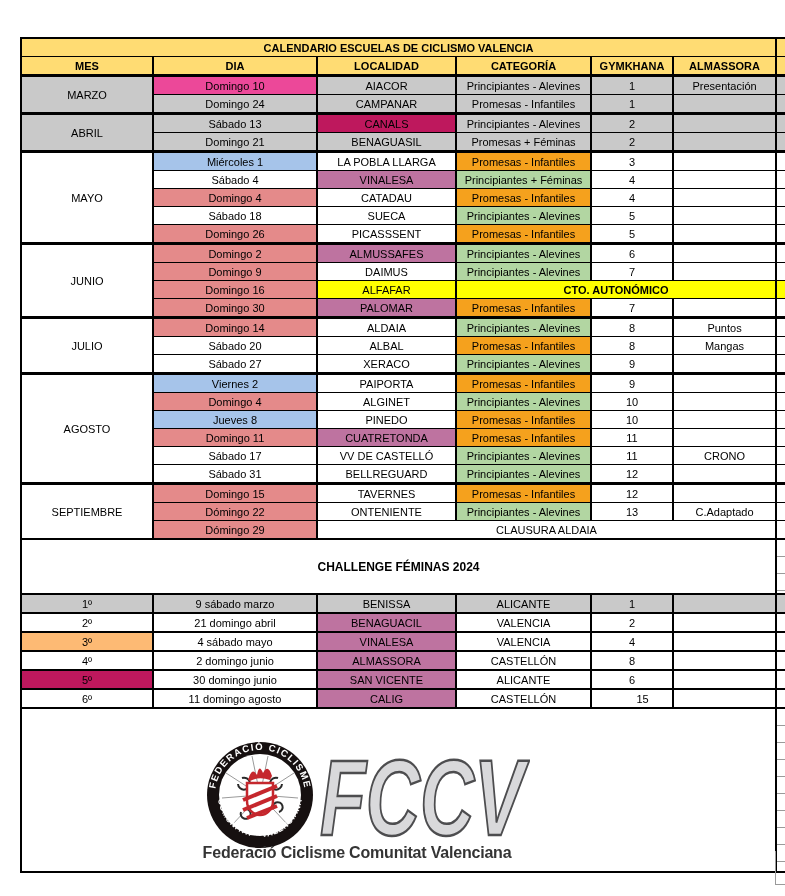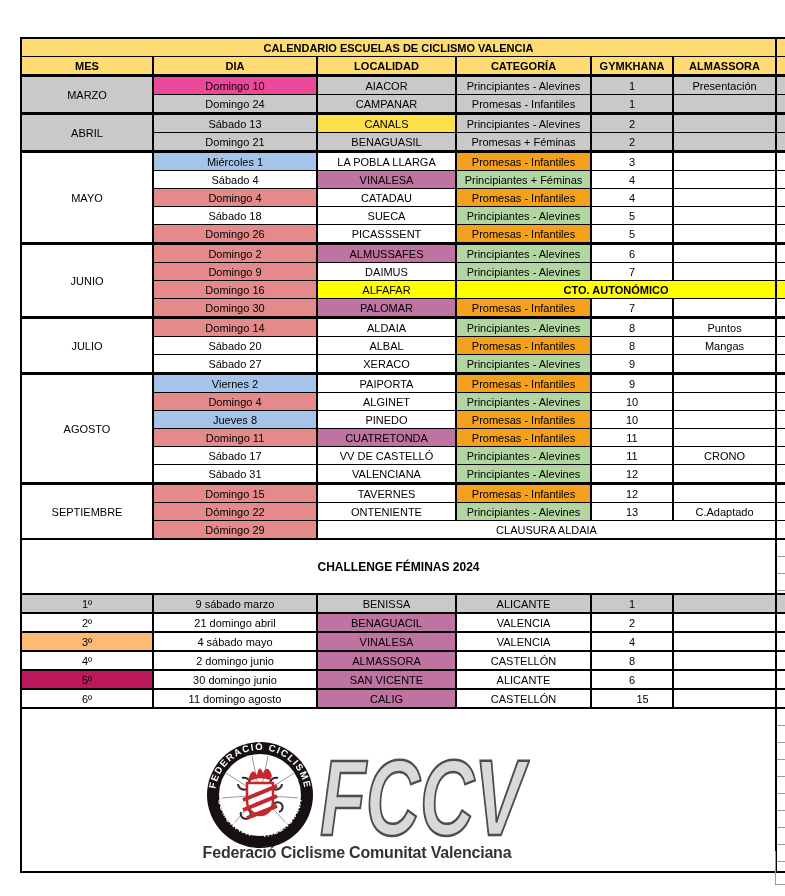--- a/index.html
+++ b/index.html
@@ -71,21 +71,21 @@
           <td style="background: rgb(201, 201, 201);">Domingo 24</td>
           <td style="background: rgb(201, 201, 201);">CAMPANAR</td>
           <td style="background: rgb(201, 201, 201);">Promesas - Infantiles</td>
           <td style="background: rgb(201, 201, 201);">1</td>
           <td style="background: rgb(201, 201, 201);"></td>
           <td class="over" style="background: rgb(201, 201, 201);"></td>
         </tr>
         <tr class="sec">
           <td rowspan="2" style="background: rgb(201, 201, 201);">ABRIL</td>
           <td style="background: rgb(201, 201, 201);">Sábado 13</td>
-          <td style="background: #fde047; margin-top: 15px;">CANALS</td>
+          <td style="background: #be185d; margin-top: 15px;">CANALS</td>
           <td style="background: rgb(201, 201, 201);">Principiantes - Alevines</td>
           <td style="background: rgb(201, 201, 201);">2</td>
           <td style="background: rgb(201, 201, 201);"></td>
           <td class="over" style="background: rgb(201, 201, 201);"></td>
         </tr>
         <tr>
           <td style="background: rgb(201, 201, 201);">Domingo 21</td>
           <td style="background: rgb(201, 201, 201);">BENAGUASIL</td>
           <td style="background: rgb(201, 201, 201);">Promesas + Féminas</td>
           <td style="background: rgb(201, 201, 201);">2</td>
@@ -225,21 +225,21 @@
         <tr>
           <td style="background: rgb(255, 255, 255);">Sábado 17</td>
           <td style="background: rgb(255, 255, 255);">VV DE CASTELLÓ</td>
           <td style="background: rgb(178, 214, 162);">Principiantes - Alevines</td>
           <td style="background: rgb(255, 255, 255);">11</td>
           <td style="background: rgb(255, 255, 255);">CRONO</td>
           <td class="over" style="background: rgb(255, 255, 255);"></td>
         </tr>
         <tr>
           <td style="background: rgb(255, 255, 255);">Sábado 31</td>
-          <td style="background: rgb(255, 255, 255);">VALENCIANA</td>
+          <td style="background: rgb(255, 255, 255);">BELLREGUARD</td>
           <td style="background: rgb(178, 214, 162);">Principiantes - Alevines</td>
           <td style="background: rgb(255, 255, 255);">12</td>
           <td style="background: rgb(255, 255, 255);"></td>
           <td class="over" style="background: rgb(255, 255, 255);"></td>
         </tr>
         <tr class="sec">
           <td rowspan="3" style="background: rgb(255, 255, 255);">SEPTIEMBRE</td>
           <td style="background: rgb(228, 138, 138);">Domingo 15</td>
           <td style="background: rgb(255, 255, 255);">TAVERNES</td>
           <td style="background: rgb(245, 161, 29);">Promesas - Infantiles</td>

